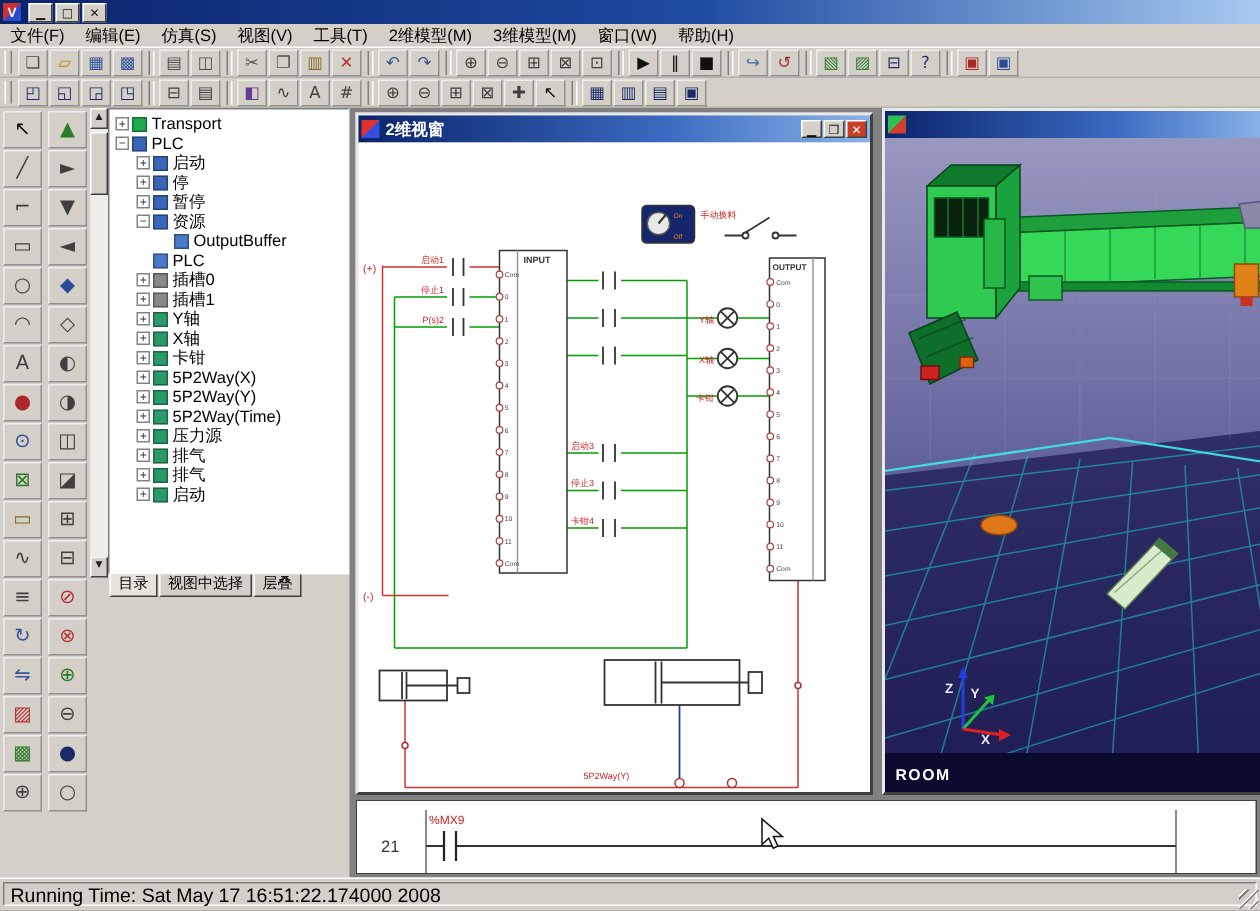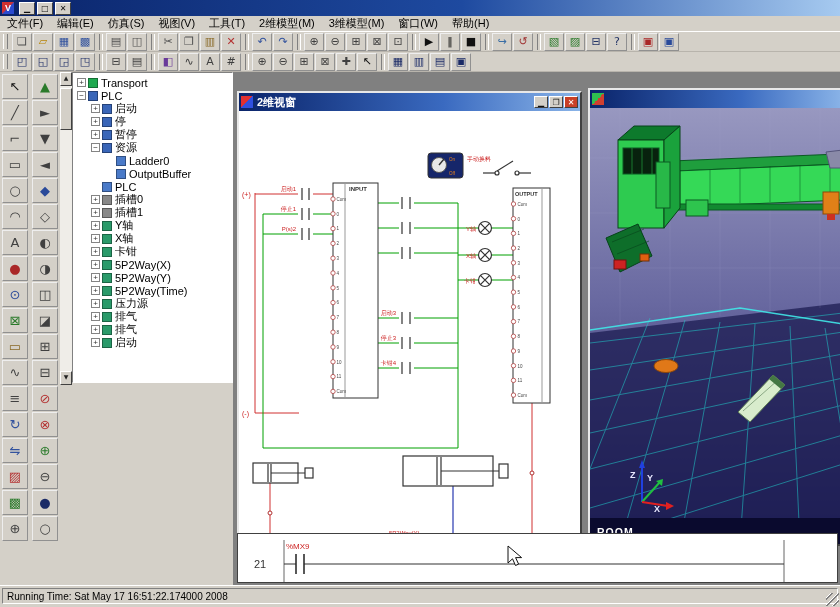--- a/index.html
+++ b/index.html
@@ -60,21 +60,21 @@
   .tree-icon{width:10px;height:10px;margin-right:3px;flex:none;border:1px solid rgba(0,0,0,.35);box-sizing:border-box;}
   #tree-tabs{display:flex;height:15px;background:#d4d0c8;padding-left:1px;}
   .tree-tab{border:1px solid;border-color:#fff #404040 #404040 #fff;border-top:none;background:#d4d0c8;
     font-size:10px;padding:0 5px;line-height:13px;margin-right:1px;white-space:nowrap;}
   .tree-tab.active{background:#e8e4dc;}
   #tree-empty{height:185px;}
 
   
   #mdi{position:absolute;left:233px;top:72px;width:607px;height:513px;background:#808080;overflow:hidden;}
   .child-window{position:absolute;background:#d4d0c8;border:2px solid;
-    border-color:#e8e8e8 #404040 #404040 #e8e8e8;box-sizing:border-box;margin-top:16px;}
+    border-color:#e8e8e8 #404040 #404040 #e8e8e8;box-sizing:border-box;}
   #win2d{left:4px;top:3px;width:345px;height:455px;z-index:2;}
   #win3d{left:355px;top:0;width:257px;height:458px;z-index:1;}
   .child-titlebar{height:18px;background:linear-gradient(90deg,#0a246a,#3a6ac0 60%,#8ab4e8);
     display:flex;align-items:center;padding:0 2px;color:#fff;font-weight:bold;font-size:11px;}
   .child-title{flex:1;white-space:nowrap;overflow:hidden;}
   .child-icon{width:12px;height:12px;margin-right:4px;flex:none;}
   #icon2d{background:linear-gradient(135deg,#e03030 50%,#3050e0 50%);}
   #icon3d{background:linear-gradient(135deg,#30c050 50%,#d04030 50%);}
   .cbtn{width:14px;height:12px;margin-left:1px;background:#d4d0c8;border:1px solid;
     border-color:#fff #404040 #404040 #fff;font-size:8px;line-height:9px;text-align:center;
@@ -83,21 +83,21 @@
   .child-content{position:absolute;left:0;top:18px;right:0;bottom:0;background:#fff;overflow:hidden;}
   svg{display:block;width:100%;height:100%;}
 
   #ladder{position:absolute;left:4px;top:461px;width:601px;height:50px;background:#fff;
     border:1px solid #404040;box-sizing:border-box;z-index:3;}
 
   
   #statusbar{position:absolute;left:0;top:585px;width:840px;height:22px;background:#d4d0c8;
     border-top:1px solid #fff;box-sizing:border-box;padding:2px;}
   #status-field{height:16px;border:1px solid;border-color:#808080 #fff #fff #808080;
-    line-height:15px;padding-left:4px;font-size:10px;box-sizing:border-box;}
+    line-height:15px;padding-left:4px;font-size:13px;box-sizing:border-box;}
   #resize-grip{position:absolute;right:1px;bottom:1px;width:13px;height:13px;
     background:repeating-linear-gradient(135deg,transparent 0 3px,#fff 3px 4px,#808080 4px 5px);}
 
   .wire-red{stroke:#d03030;stroke-width:1;fill:none;}
   .wire-green{stroke:#00a000;stroke-width:1;fill:none;}
   .wire-blue{stroke:#2838b0;stroke-width:1.2;fill:none;}
   .sym{stroke:#333;stroke-width:1.2;fill:none;}
 </style>
 </head>
 <body>
@@ -435,25 +435,20 @@
         <span class="tree-label">暂停</span>
       </div>
       <div class="tree-item" style="padding-left: 18px;">
         <span class="expander">−</span>
         <span class="tree-icon" style="background: rgb(58, 102, 184);"></span>
         <span class="tree-label">资源</span>
       </div>
       <div class="tree-item" style="padding-left: 32px;">
         <span class="exp-spacer"></span>
         <span class="tree-icon" style="background: rgb(74, 122, 200);"></span>
-        <span class="tree-label">Ladder0</span>
-      </div>
-      <div class="tree-item" style="padding-left: 32px;">
-        <span class="exp-spacer"></span>
-        <span class="tree-icon" style="background: rgb(74, 122, 200);"></span>
         <span class="tree-label">OutputBuffer</span>
       </div>
       <div class="tree-item" style="padding-left: 18px;">
         <span class="exp-spacer"></span>
         <span class="tree-icon" style="background: rgb(74, 122, 200);"></span>
         <span class="tree-label">PLC</span>
       </div>
       <div class="tree-item" style="padding-left: 18px;">
         <span class="expander">+</span>
         <span class="tree-icon" style="background: rgb(136, 136, 136);"></span>
@@ -507,20 +502,25 @@
       <div class="tree-item" style="padding-left: 18px;">
         <span class="expander">+</span>
         <span class="tree-icon" style="background: rgb(42, 154, 106);"></span>
         <span class="tree-label">排气</span>
       </div>
       <div class="tree-item" style="padding-left: 18px;">
         <span class="expander">+</span>
         <span class="tree-icon" style="background: rgb(42, 154, 106);"></span>
         <span class="tree-label">启动</span>
       </div>
+    </div>
+  <div id="tree-tabs">
+      <span class="tree-tab active">目录</span>
+      <span class="tree-tab">视图中选择</span>
+      <span class="tree-tab">层叠</span>
     </div>
   <div id="tree-empty"></div>
 </div>
 
 <div id="mdi">
 
   <div id="win2d" class="child-window">
     <div class="child-titlebar">
       <span class="child-icon" id="icon2d"></span>
       <span class="child-title">2维视窗</span>

